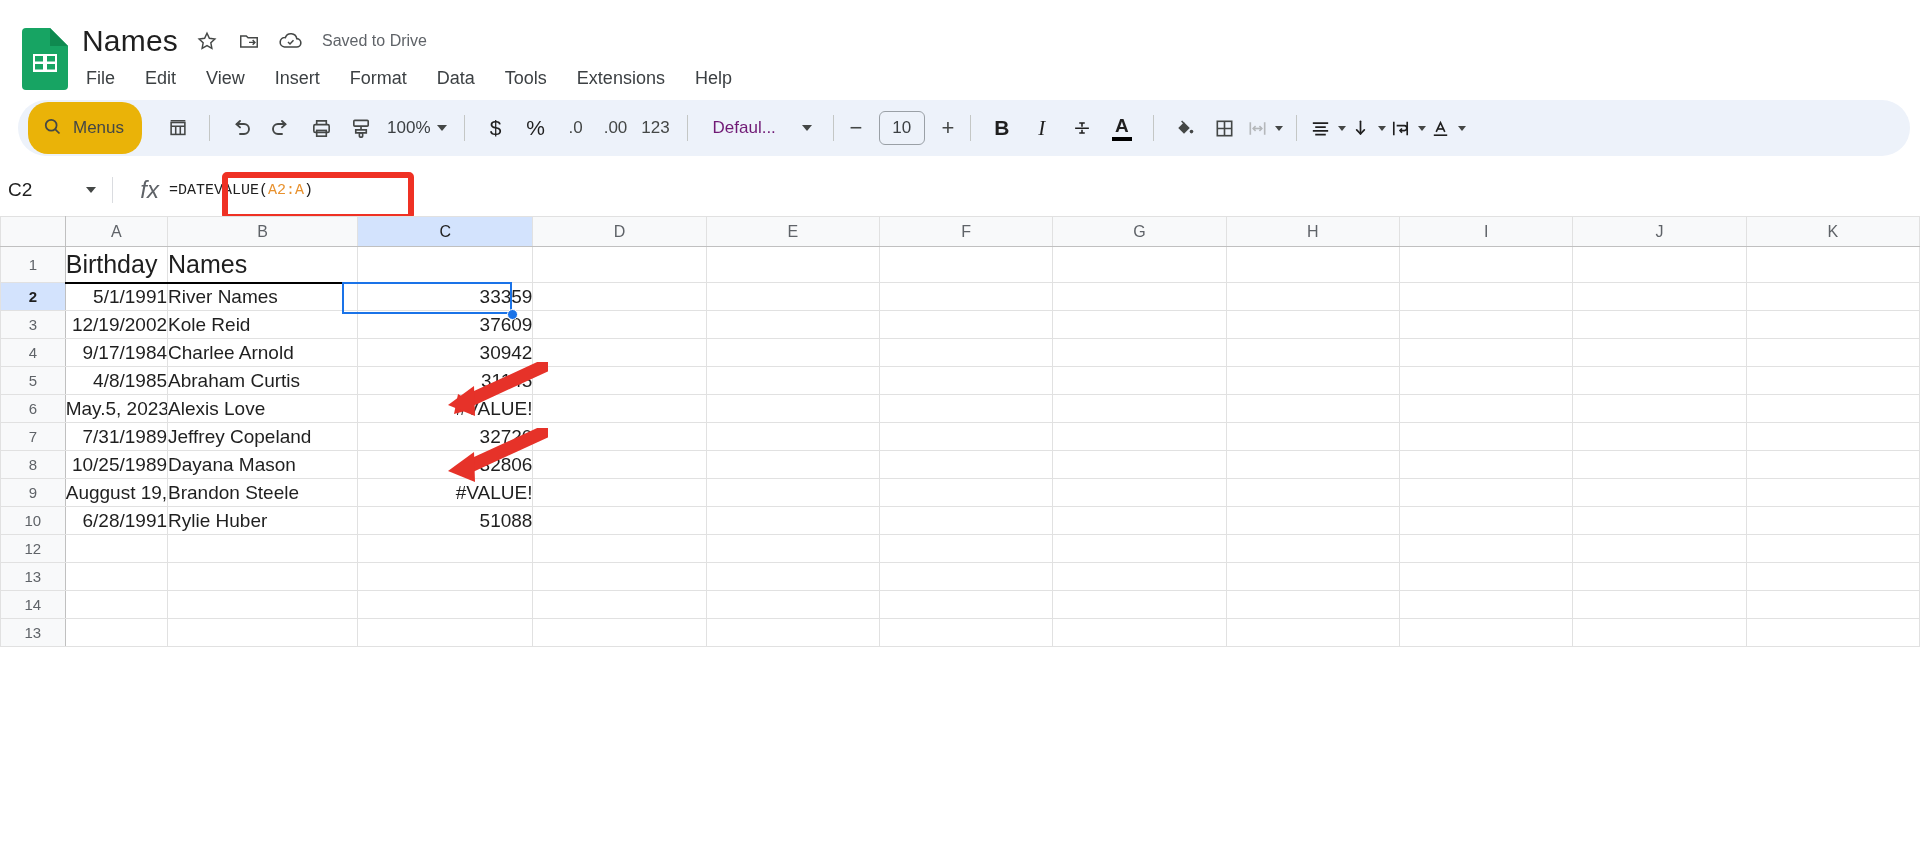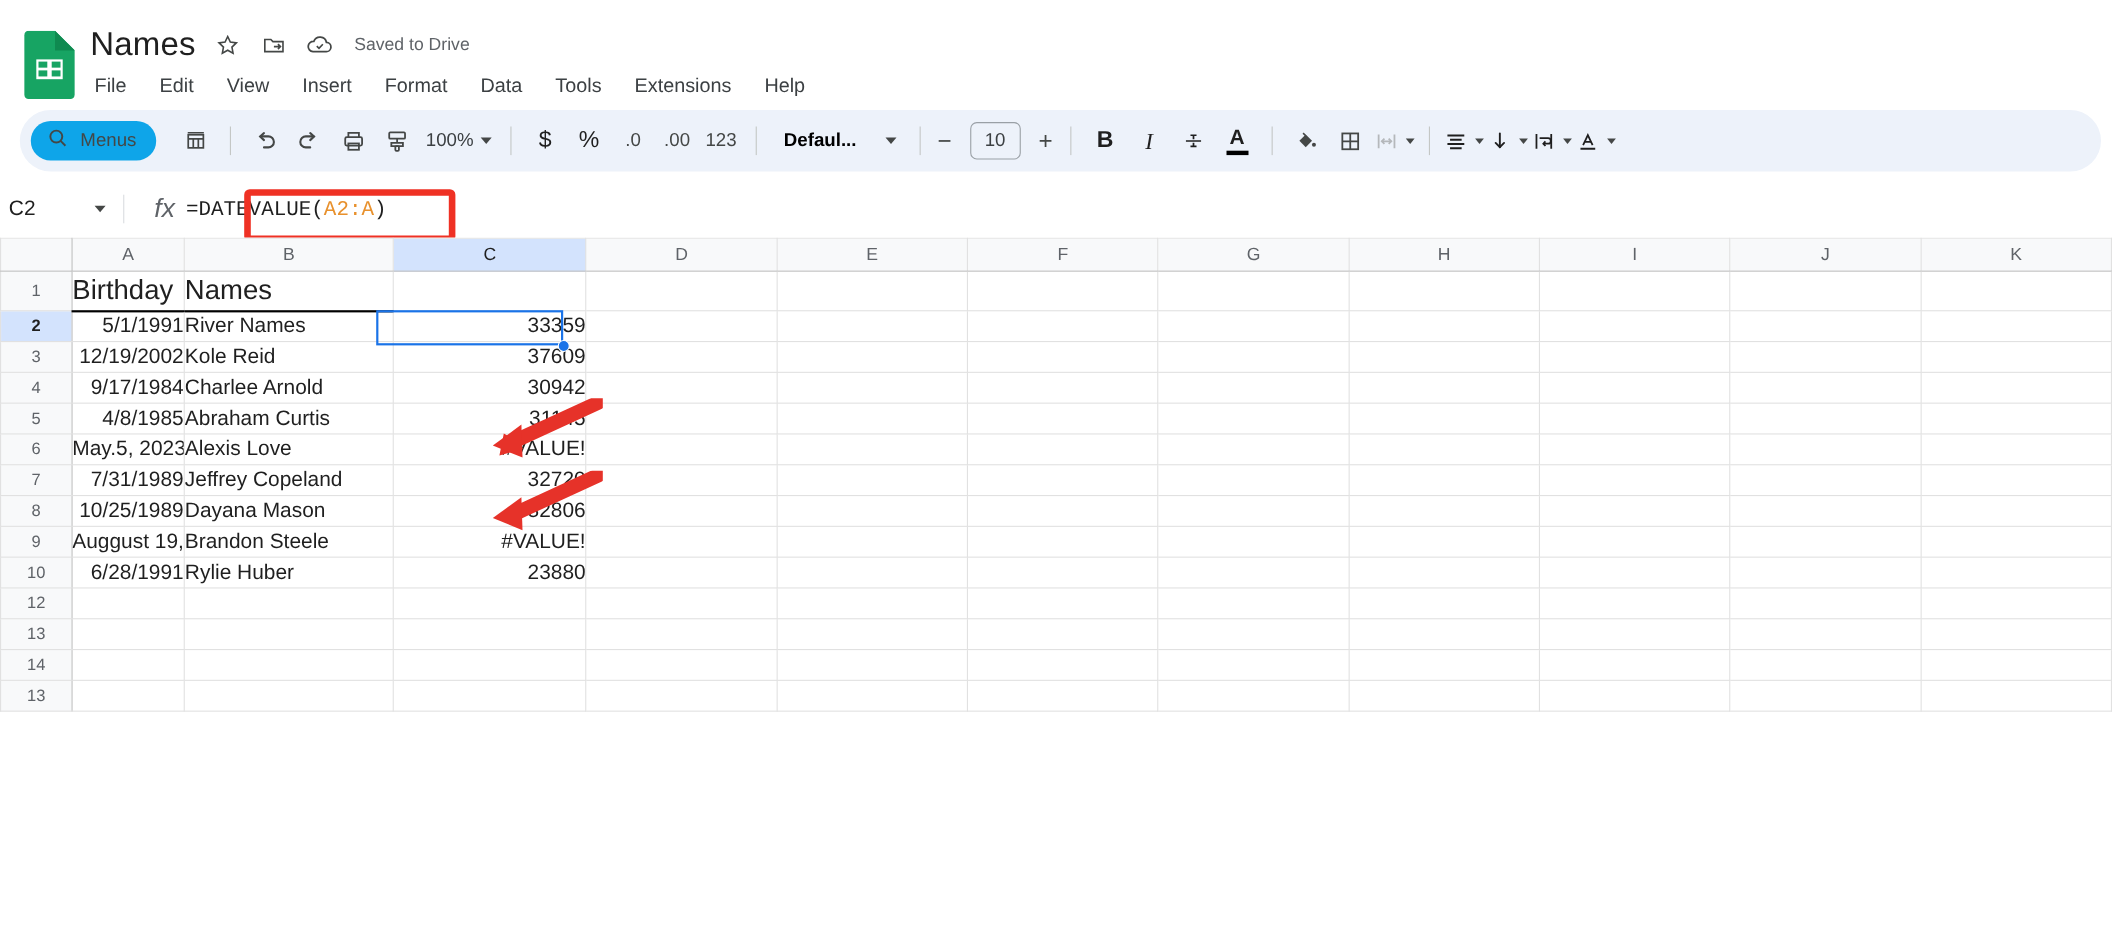--- a/index.html
+++ b/index.html
@@ -27,50 +27,50 @@
 
   
   .toolbar {
     position:absolute; top: 100px; left: 18px; right: 10px; height: 56px;
     background:#edf2fa; border-radius: 28px;
     display:flex; align-items:center; padding: 0 10px;
     gap: 0px;
   }
   .tb-item { height:40px; min-width: 40px; display:flex; align-items:center; justify-content:center;
      color:#444746; border-radius: 6px; font-size: 18px; }
-  .menus-pill { background:#0ea5e9; border-radius: 20px; height: 36px; display:flex; align-items:center;
+  .menus-pill { background:#eab308; border-radius: 20px; height: 52px; display:flex; align-items:center;
      padding: 0 18px 0 14px; gap: 10px; margin-right: 16px; }
   .menus-pill .lbl { font-size: 17px; color:#444746; }
   .sep { width:1px; height: 26px; background:#c4c7c5; margin: 0 11px; flex:none; }
   .zoom-box { display:flex; align-items:center; gap:6px; padding: 0 6px; }
   .zoom-box .lbl { font-size:17px; color:#3c4043; }
   .caret { width:0;height:0;border-left:5px solid transparent;border-right:5px solid transparent;border-top:6px solid #444746; }
   .font-box { display:flex; align-items:center; gap: 26px; padding: 0 10px 0 14px; }
-  .font-box .lbl { font-size:17px; color:#000000;font-weight:bold; }
+  .font-box .lbl { font-size:17px; color:#701a75; }
   .fsize-wrap { display:flex; align-items:center; gap: 12px; }
   .fsize { width: 46px; height: 34px; border:1px solid #9aa0a6; border-radius:6px;
      display:flex;align-items:center;justify-content:center;font-size:17px;color:#3c4043;background:#edf2fa;}
   .pm { font-size: 22px; color:#444746; width: 22px; text-align:center; }
   .fmt { font-size: 21px; color:#1f1f1f; }
   .fmt.b { font-weight:700; }
   .fmt.i { font-style:italic; font-family:"Liberation Serif", serif; }
   .tcolor { display:flex; flex-direction:column; align-items:center; line-height:1; }
   .tcolor .glyph { font-size:19px; color:#1f1f1f; font-weight:600;}
   .tcolor .bar { width:20px; height:4px; background:#000; margin-top:2px;}
   .mini-caret { width:0;height:0;border-left:4px solid transparent;border-right:4px solid transparent;border-top:5px solid #444746; margin-left:6px;}
 
   
   .formulabar { position:absolute; top: 168px; left:0; right:0; height: 44px; display:flex; align-items:center;
      background:#fff; }
   .namebox { width: 112px; display:flex; align-items:center; justify-content:flex-start; padding-left: 8px;
      font-size: 19px; color:#1f1f1f; }
   .namebox-caret { margin-left: auto; margin-right: 16px; }
   .fb-sep { width:1px; height: 26px; background:#dadce0; }
   .fx { width: 46px; text-align:right; font-size: 24px; color:#5f6368; font-family:Liberation Sans, sans-serif; font-style:italic; }
-  .formula-input { flex:1; font-family:"Liberation Mono", monospace; font-size: 19px; color:#1f1f1f;
+  .formula-input { flex:1; font-family:"Liberation Mono", monospace; font-size: 15px; color:#1f1f1f;
      padding-left: 10px; white-space:nowrap; }
   .formula-input .ref { color:#e8912d; }
   .fb-highlight { position:absolute; left: 222px; top: 172px; width: 192px; height: 48px;
      border: 6px solid #ef3124; border-radius: 5px; pointer-events:none; }
 
   
   .grid { position:absolute; top: 216px; left:0; right:0; bottom:0; overflow:hidden; background:#fff;}
   table.sheet { border-collapse: collapse; table-layout: fixed; width: 1920px; }
   table.sheet td, table.sheet th { border: 1px solid #e1e1e1; padding:0; font-weight: normal; }
   .corner { width: 62px; height: 30px; background:#f8f9fa; border-right:1px solid #c0c0c0 !important;
@@ -468,21 +468,21 @@
             <td class="cell"></td>
         <td class="cell"></td>
             <td class="cell"></td>
         <td class="cell"></td>
             <td class="cell"></td>
       </tr>
       <tr class="rowline">
         <td class="rowhead">10</td>
         <td class="cell r">6/28/1991</td>
         <td class="cell l">Rylie Huber</td>
-        <td class="cell r">23880</td>
+        <td class="cell r">51088</td>
         <td class="cell"></td>
             <td class="cell"></td>
         <td class="cell"></td>
             <td class="cell"></td>
         <td class="cell"></td>
             <td class="cell"></td>
         <td class="cell"></td>
             <td class="cell"></td>
       </tr>
 

